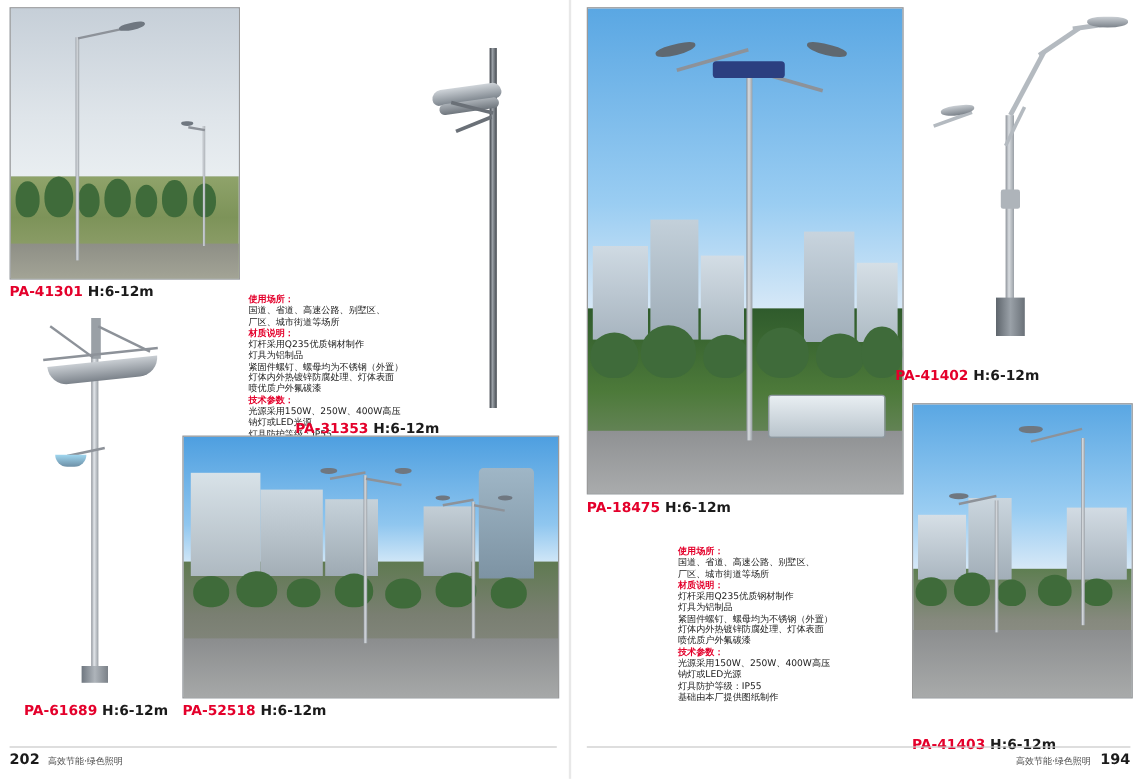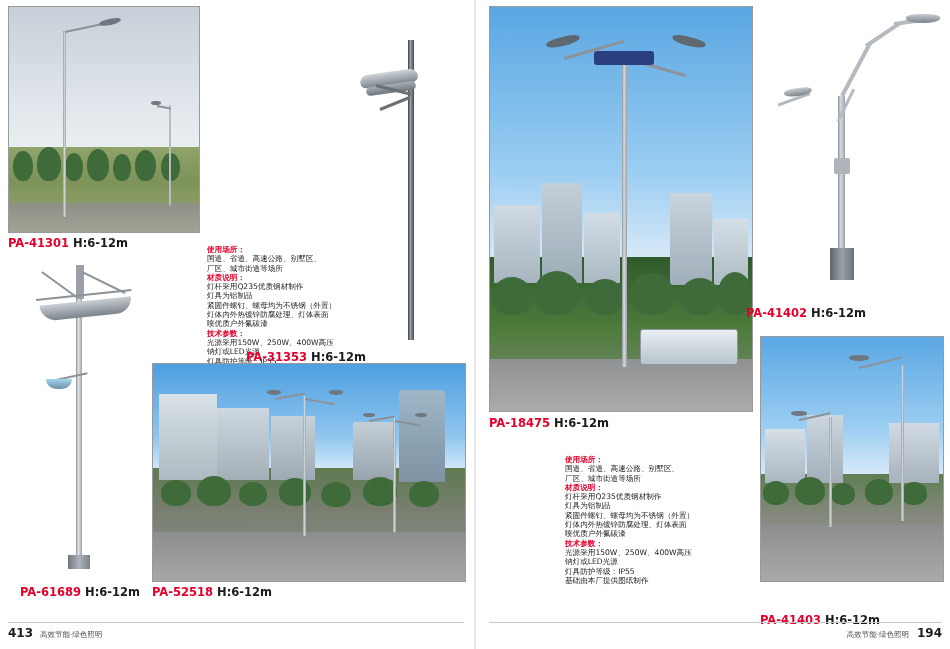--- a/index.html
+++ b/index.html
@@ -281,21 +281,21 @@
   </div>
   <div class="cap" style="left:760px;top:585px;margin-top:28px;">
     <span>PA-41403</span>
     <span class="h">H:6-12m</span>
   </div>
 
   <div class="footline" style="left:8px;bottom:26px;width:456px;"></div>
   <div class="footline" style="left:489px;bottom:26px;width:453px;"></div>
 
   <div class="foot" style="left:8px;">
-    <span class="num">413</span>
+    <span class="num">202</span>
     <span class="txt">高效节能·绿色照明</span>
   </div>
 
   <div class="foot" style="right:8px;">
     <span class="txt">高效节能·绿色照明</span>
     <span class="num" style="margin-left:5px;">194</span>
   </div>
 
 </div>
 

